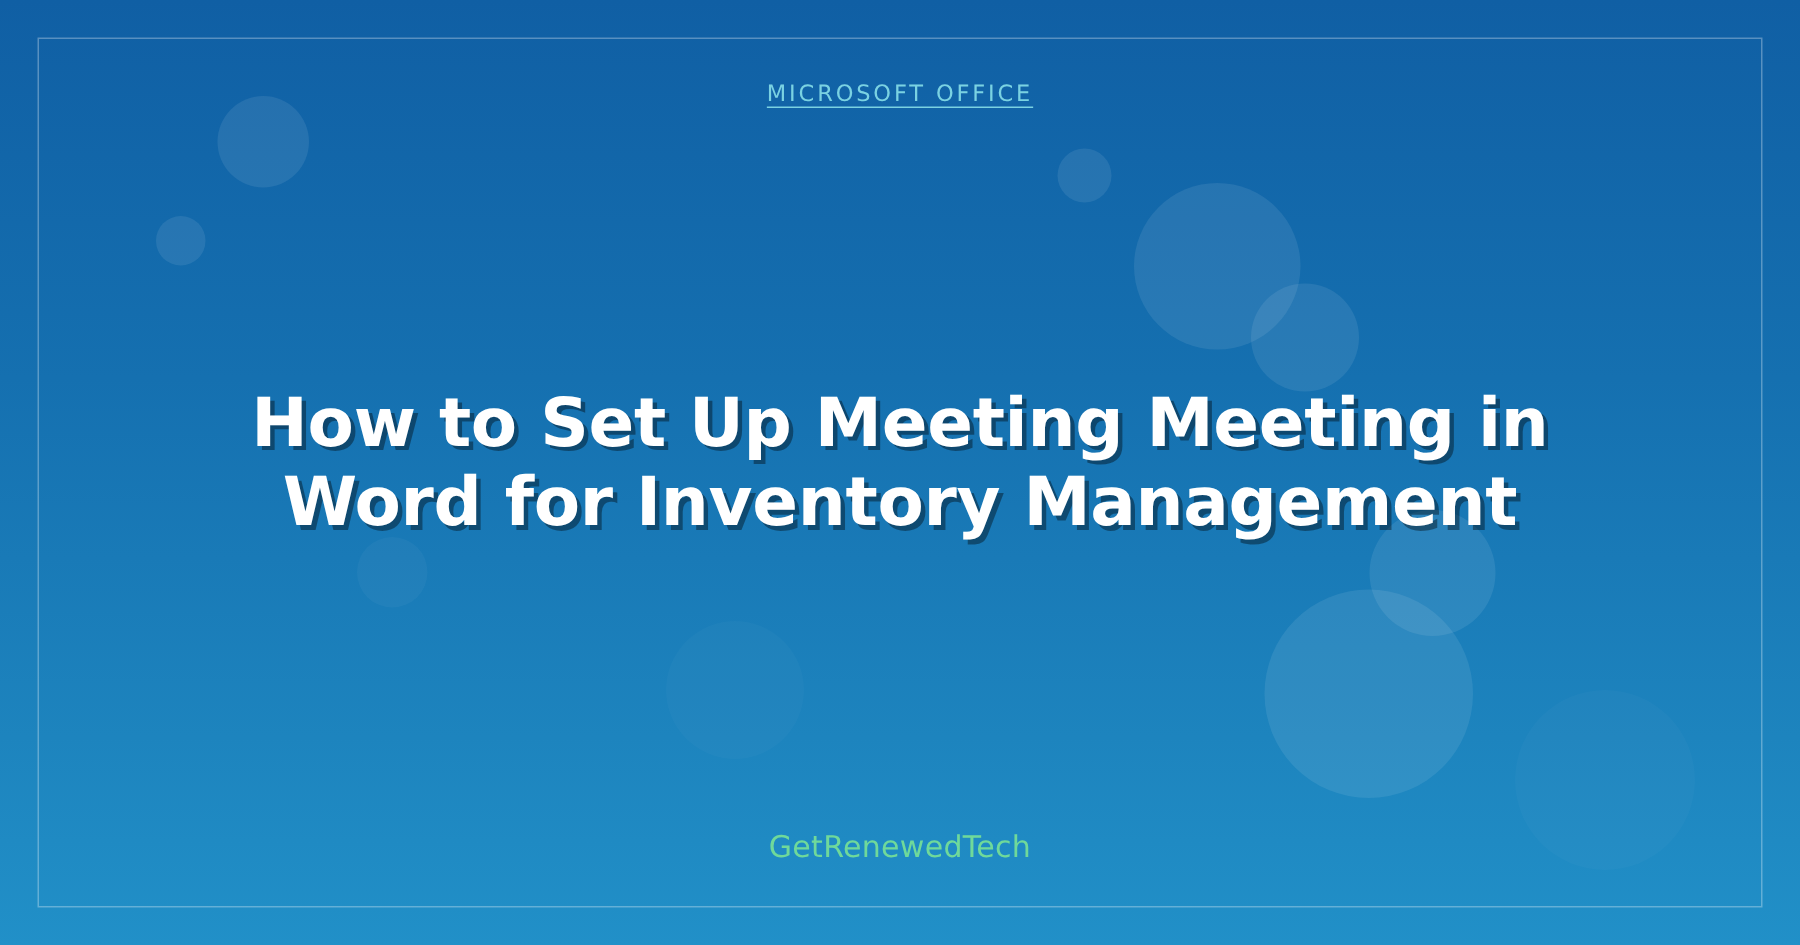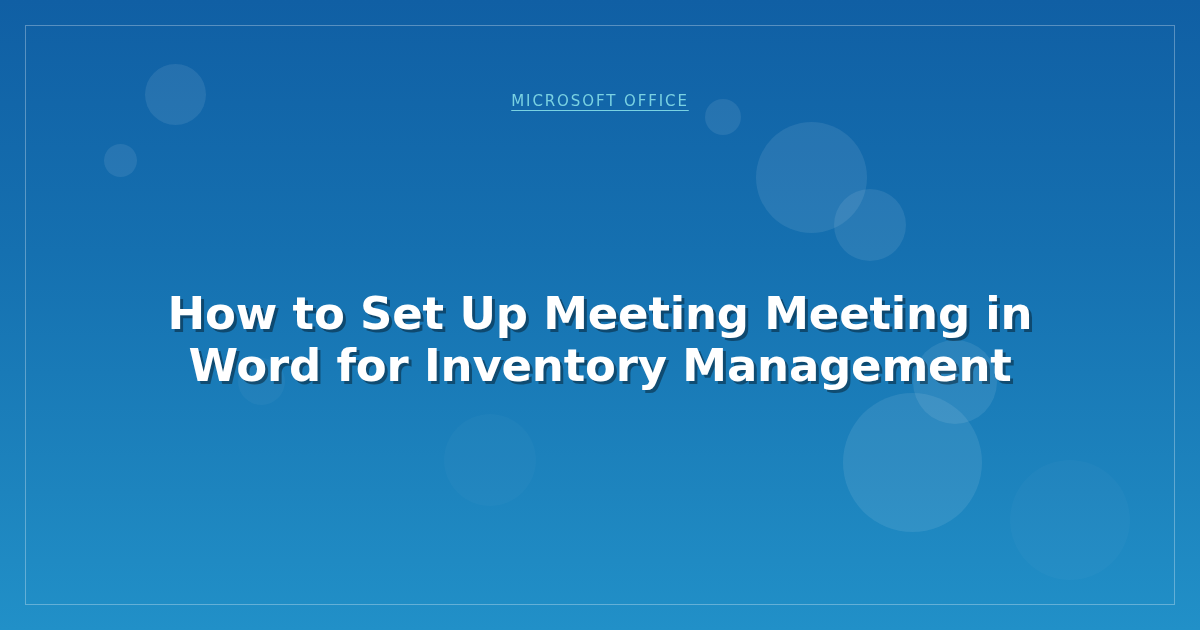--- a/index.html
+++ b/index.html
@@ -49,21 +49,20 @@
 
   
   .content {
     position: absolute;
     inset: 0;
     display: flex;
     flex-direction: column;
     align-items: center;
     justify-content: space-between;
     padding: 53px 60px 54px 60px;
-    margin-top: 39px;
   }
 
   .category {
     color: #7ad2e2;
     font-size: 15px;
     font-weight: 400;
     letter-spacing: 1.9px;
     text-transform: uppercase;
     text-decoration: underline;
     text-underline-offset: 4px;
@@ -121,15 +120,16 @@
   <div class="frame"></div>
 
   <div class="content">
 
     <div class="category">MICROSOFT OFFICE</div>
 
     <div class="title-wrap">
       <h1 class="title">How to Set Up Meeting Meeting in Word for Inventory Management</h1>
     </div>
 
+    <div class="site">GetRenewedTech</div>
 
   </div>
 </div>
 
 </body></html>

